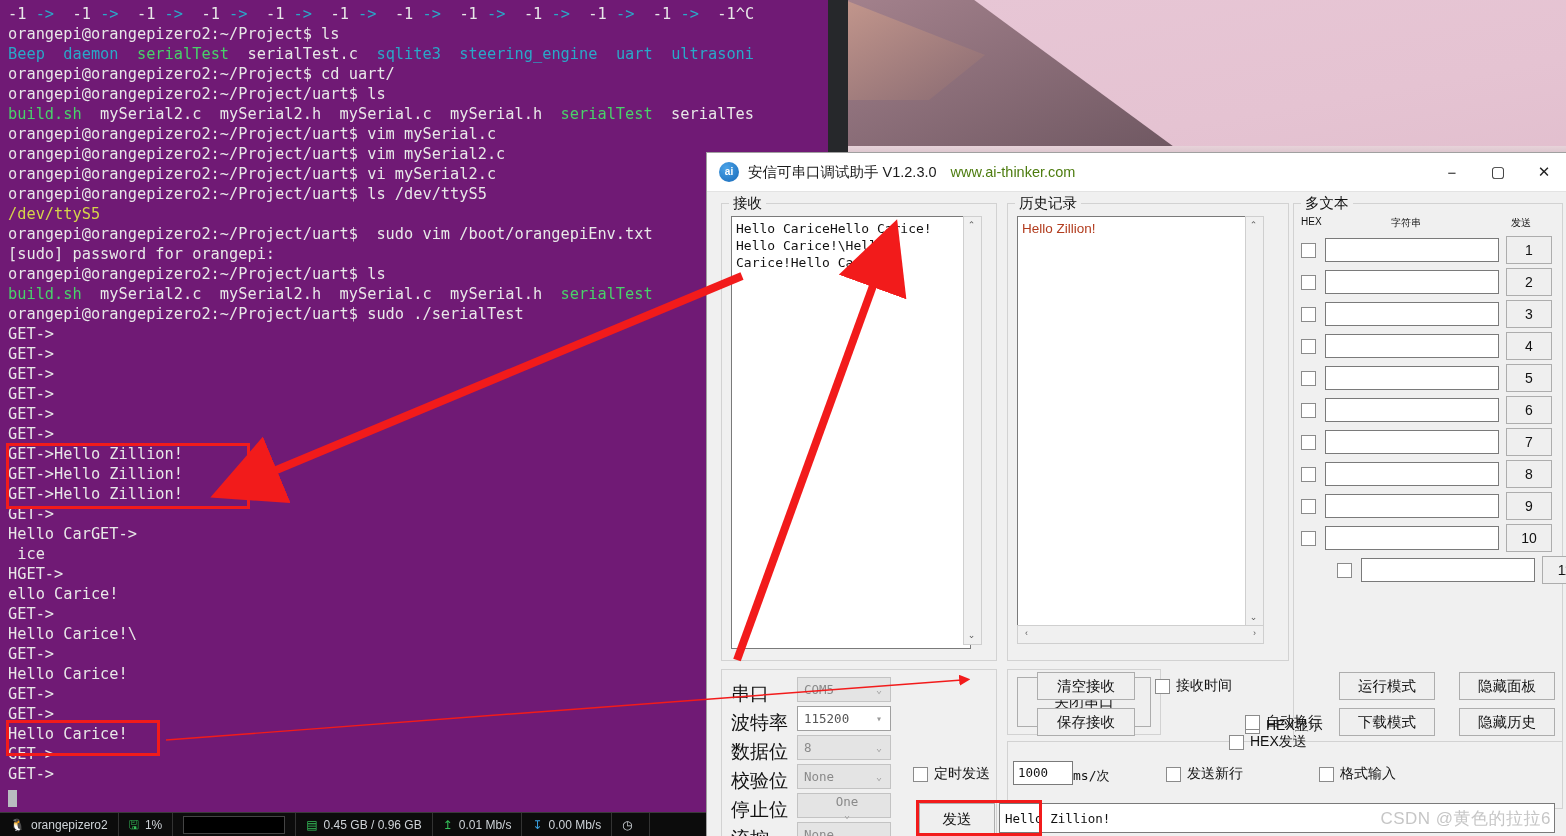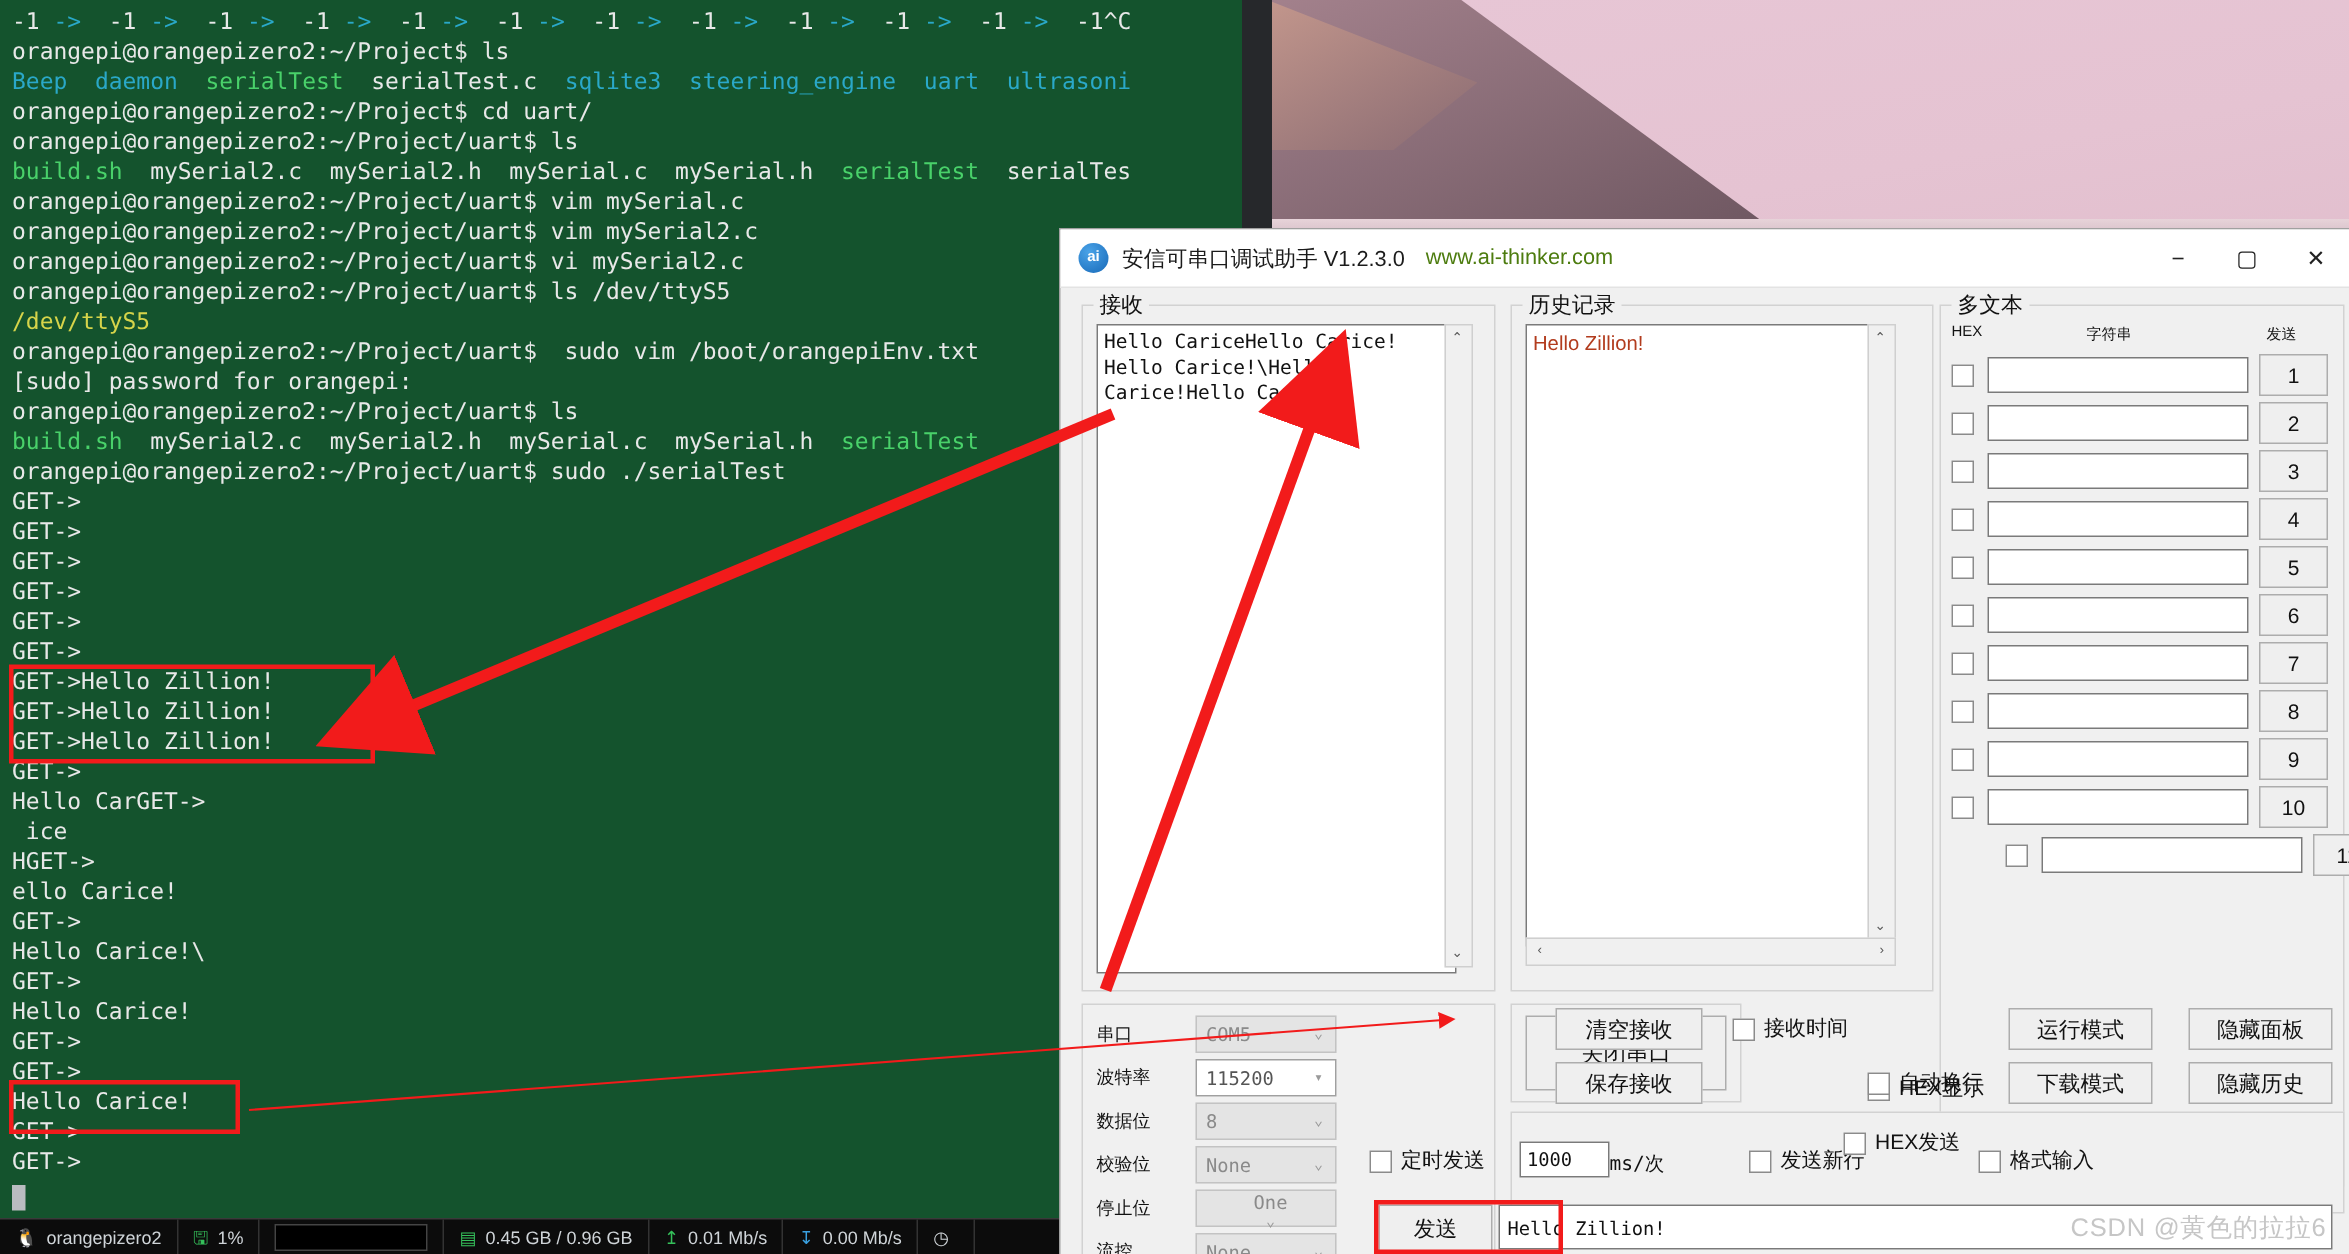--- a/index.html
+++ b/index.html
@@ -29,21 +29,21 @@
     opacity:.85;
   }
   #deskBottomLine{
     position:absolute;left:845px;top:146px;width:721px;height:9px;
     background:linear-gradient(to bottom,#e7d3d9,#d9c2cb);
   }
 
   
   #terminal{
     position:absolute;left:0;top:0;width:848px;height:812px;
-    background:#14532d;overflow:hidden;
+    background:#701a75;overflow:hidden;
   }
   #termtext{
     position:absolute;left:8px;top:4px;width:840px;
     font-family:"DejaVu Sans Mono","Liberation Mono",monospace;
     font-size:15.3px;line-height:20px;white-space:pre;color:#e8e8e8;
     letter-spacing:0px;
   }
   .tl{height:20px;white-space:pre;}
   .c-cyan{color:#2aa8c8;}
   .c-green{color:#49d16a;}
@@ -119,21 +119,21 @@
   .numBtn{
     width:44px;height:26px;margin-left:7px;border:1px solid #adadad;background:#efefef;
     font-size:14px;color:#111;display:flex;align-items:center;justify-content:center;
   }
 
   .btn{
     border:1px solid #adadad;background:#efefef;font-size:14.5px;color:#111;
     display:flex;align-items:center;justify-content:center;position:absolute;
   }
 
-  .lbl{position:absolute;font-size:12px;color:#111;}
+  .lbl{position:absolute;font-size:19px;color:#111;}
   .lblDim{color:#8c8c8c;}
 
   .combo{
     position:absolute;height:25px;border:1px solid #c3c3c3;background:#e4e4e4;
     display:flex;align-items:center;
     font-family:"DejaVu Sans Mono","Liberation Mono",monospace;
     font-size:12.5px;color:#8a8a8a;padding-left:6px;box-sizing:border-box;
   }
   .combo .cv{flex:1;}
   .combo .ch{width:22px;text-align:center;font-size:10px;color:#9a9a9a;}
@@ -387,21 +387,21 @@
     <span>定时发送</span>
   </div>
   <div class="txtarea" style="left:306px;top:608px;width:50px;height:18px;font-size:12.5px;padding:2px 4px;">1000</div>
   <div class="lbl" style="left:366px;top:614px;font-size:13px;
               font-family:'DejaVu Sans Mono','Liberation Mono',monospace;">ms/次</div>
 
   <div class="chkrow" style="left:422px;top:612px;margin-left:37px;">
     <span class="cbx"></span>
     <span>发送新行</span>
   </div>
-  <div class="chkrow" style="left:522px;top:600px;">
+  <div class="chkrow" style="left:522px;top:580px;">
     <span class="cbx"></span>
     <span>HEX发送</span>
   </div>
   <div class="chkrow" style="left:612px;top:612px;">
     <span class="cbx"></span>
     <span>格式输入</span>
   </div>
 
   <div class="btn" style="left:212px;top:650px;width:74px;height:30px;">发送</div>
   <div id="sendInput" style="left:292px;top:650px;width:556px;height:30px;box-sizing:border-box;">Hello Zillion!</div>

